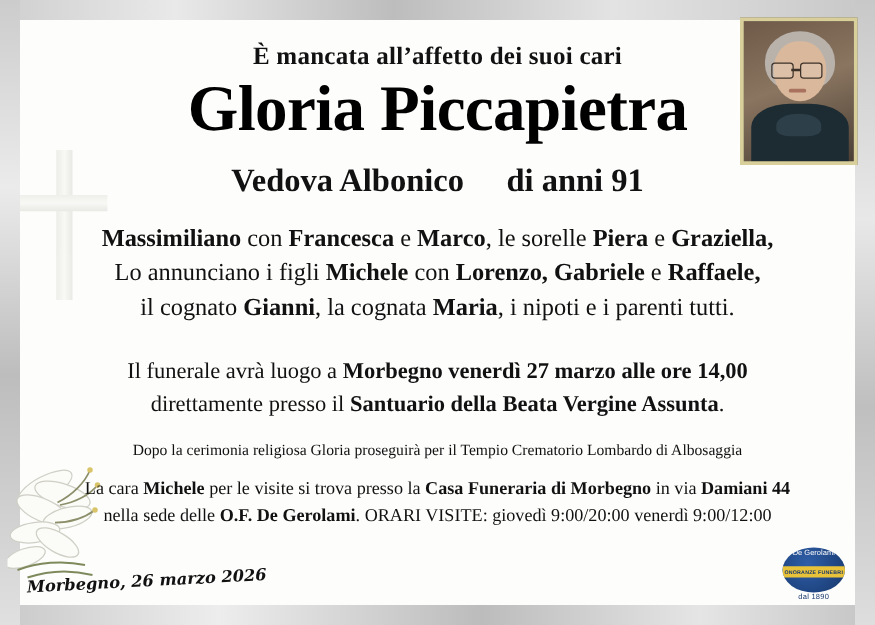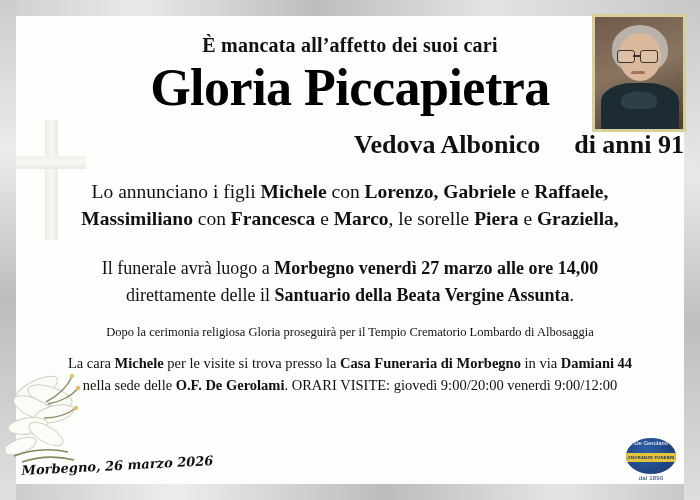--- a/index.html
+++ b/index.html
@@ -100,21 +100,20 @@
     line-height: 1.05;
     color: #000;
     letter-spacing: -0.5px;
   }
 
   .subline {
     margin-top: 14px;
     font-size: 26px;
     font-weight: bold;
     color: #111;
-    text-align: right;
   }
   .subline .gap { display: inline-block; width: 34px; }
 
   .announce {
     margin-top: 18px;
     font-size: 19.5px;
     line-height: 1.42;
     color: #111;
     padding: 0 28px;
   }
@@ -341,33 +340,36 @@
     <div class="line-1">È mancata all’affetto dei suoi cari</div>
 
     <div class="name">Gloria Piccapietra</div>
 
     <div class="subline">
       <span>Vedova Albonico</span><span class="gap"></span><span>di anni 91</span>
     </div>
 
     <div class="announce">
       <div>
+        <b>Massimiliano</b><span> con </span><b>Francesca</b><span> e </span><b>Marco</b><span>, le sorelle </span><b>Piera</b><span> e </span><b>Graziella,</b>
+      </div>
+      <div>
         <span>Lo annunciano i figli </span><b>Michele</b><span> con </span><b>Lorenzo, Gabriele</b><span> e </span><b>Raffaele,</b>
       </div>
       <div>
-        <b>Massimiliano</b><span> con </span><b>Francesca</b><span> e </span><b>Marco</b><span>, le sorelle </span><b>Piera</b><span> e </span><b>Graziella,</b>
+        <span>il cognato </span><b>Gianni</b><span>, la cognata </span><b>Maria</b><span>, i nipoti e i parenti tutti.</span>
       </div>
     </div>
 
     <div class="funeral">
       <div>
         <span>Il funerale avrà luogo a </span><b>Morbegno venerdì 27 marzo alle ore 14,00</b>
       </div>
       <div>
-        <span>direttamente delle il </span><b>Santuario della Beata Vergine Assunta</b><span>.</span>
+        <span>direttamente presso il </span><b>Santuario della Beata Vergine Assunta</b><span>.</span>
       </div>
     </div>
 
     <div class="crem">Dopo la cerimonia religiosa Gloria proseguirà per il Tempio Crematorio Lombardo di Albosaggia</div>
 
     <div class="visits">
       <div>
         <span>La cara </span><b>Michele</b><span> per le visite si trova presso la </span><b>Casa Funeraria di Morbegno</b><span> in via </span><b>Damiani 44</b>
       </div>
       <div>

